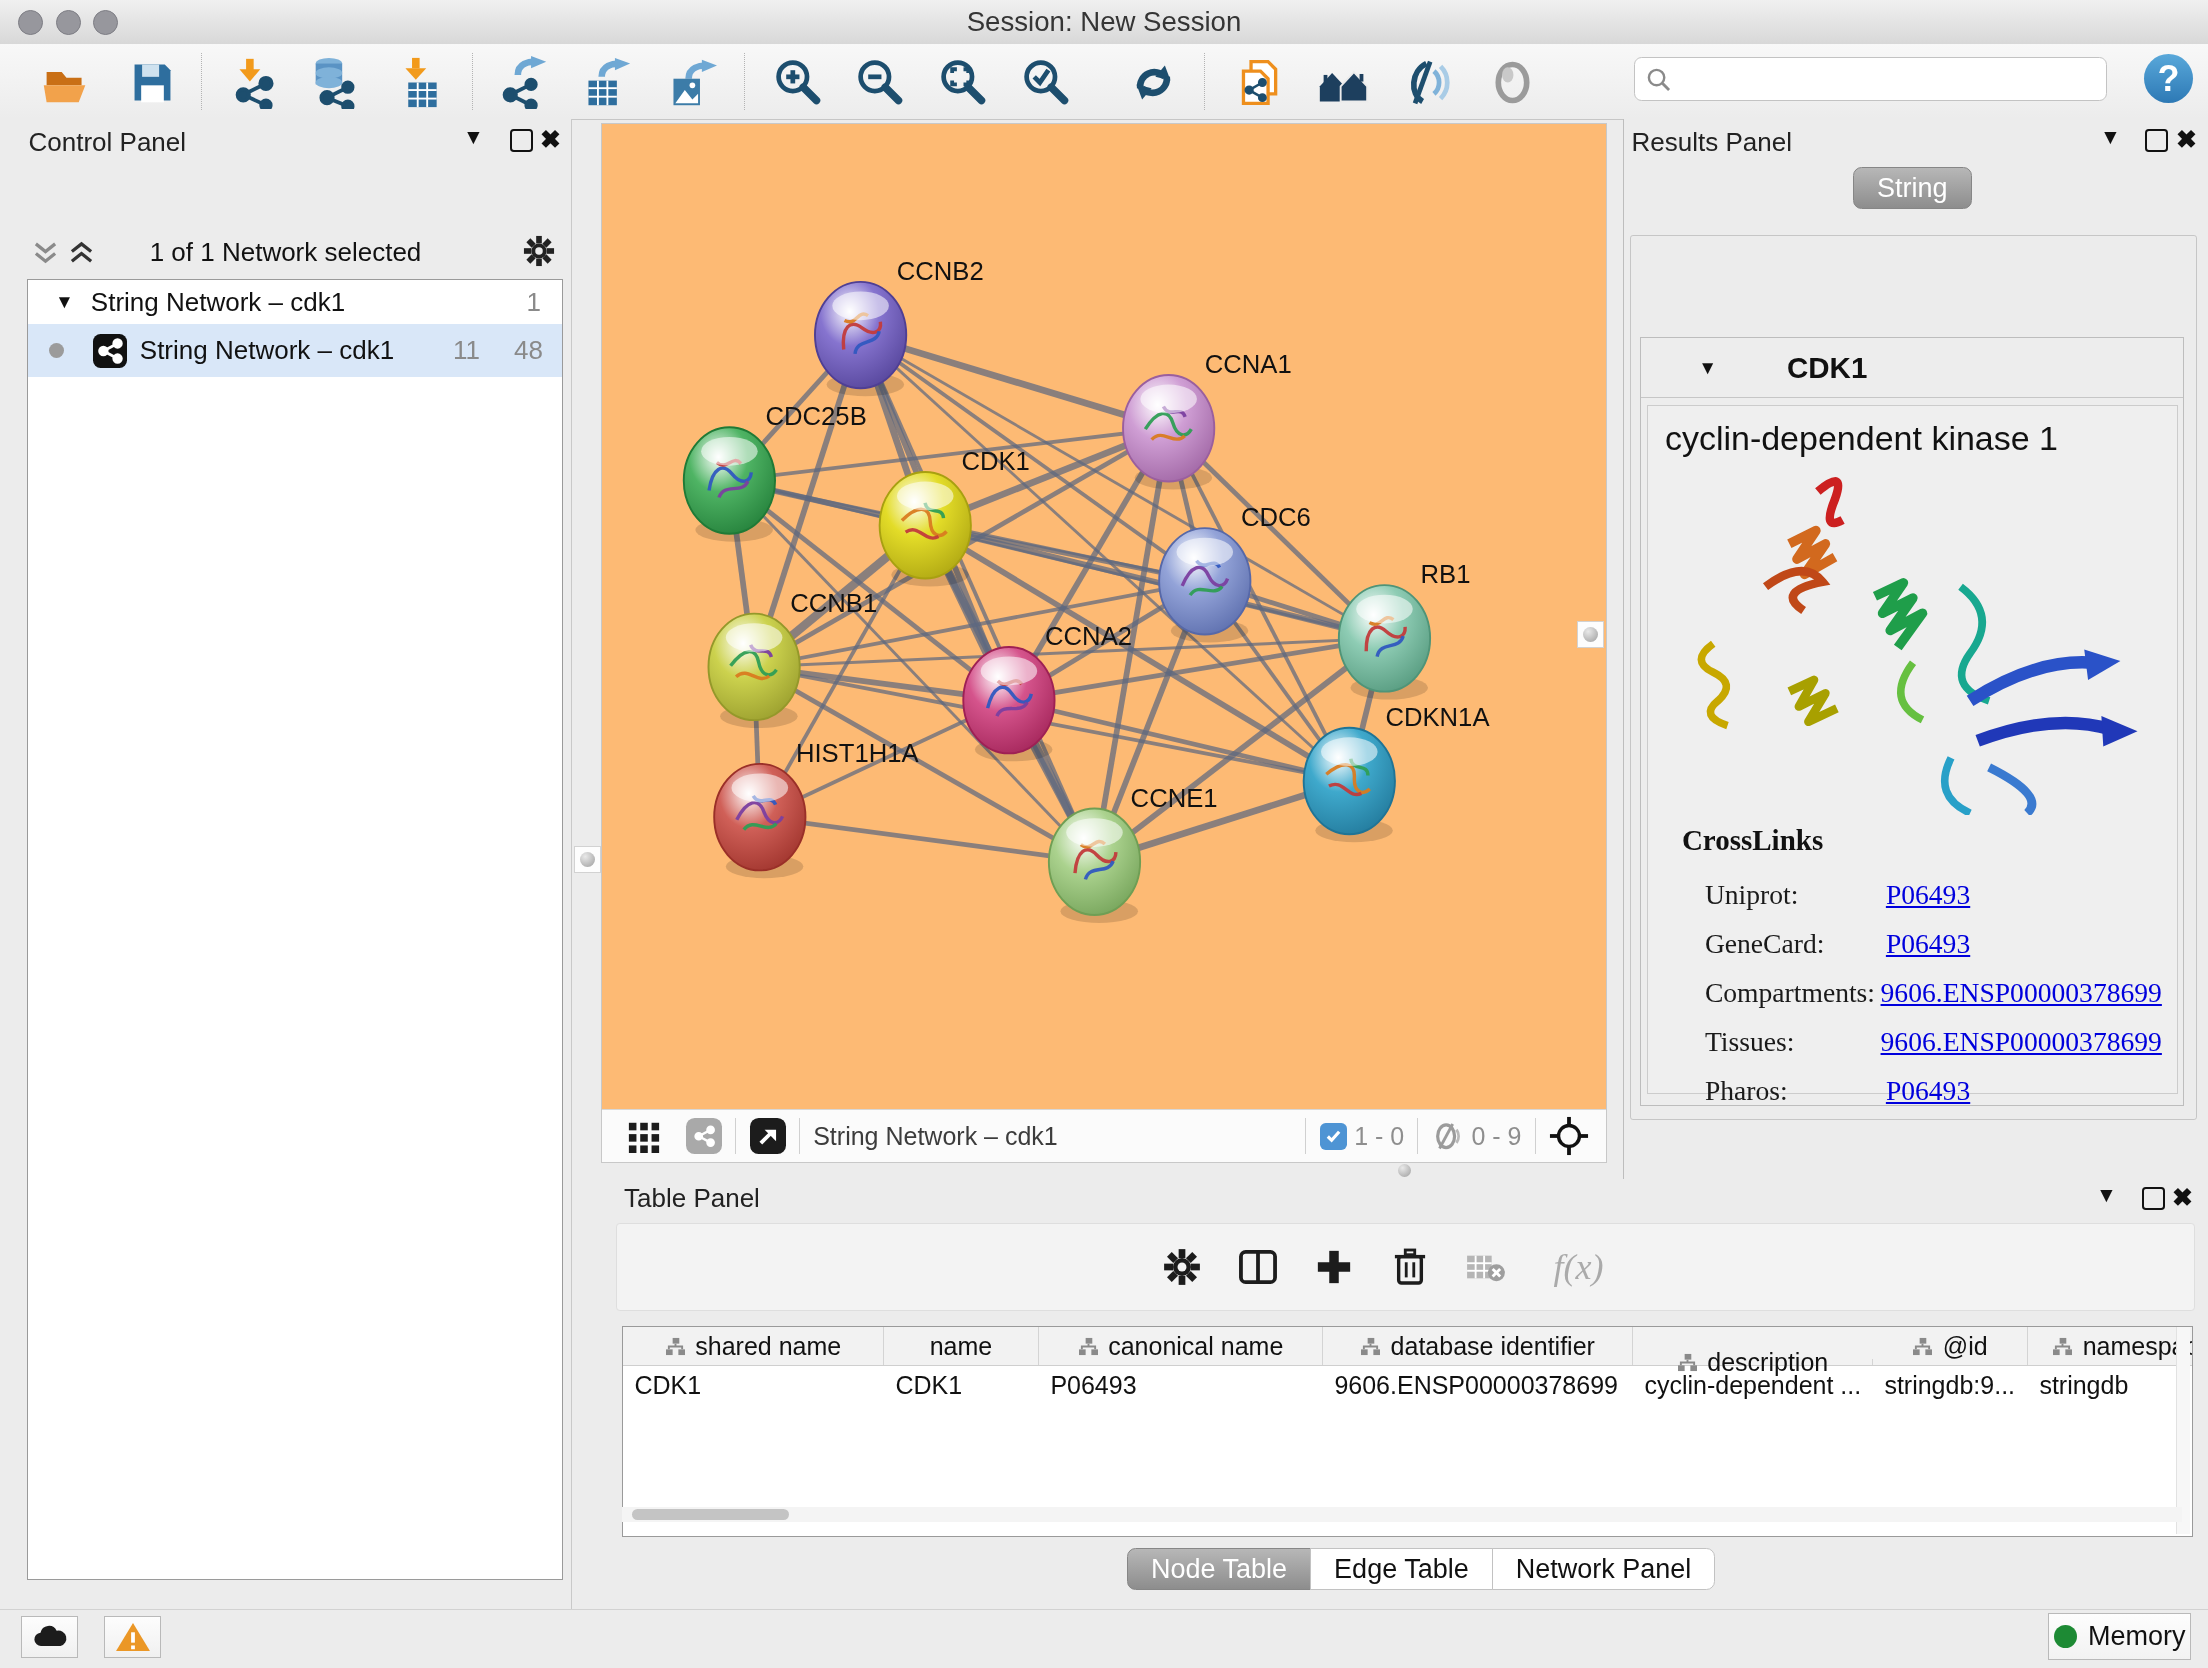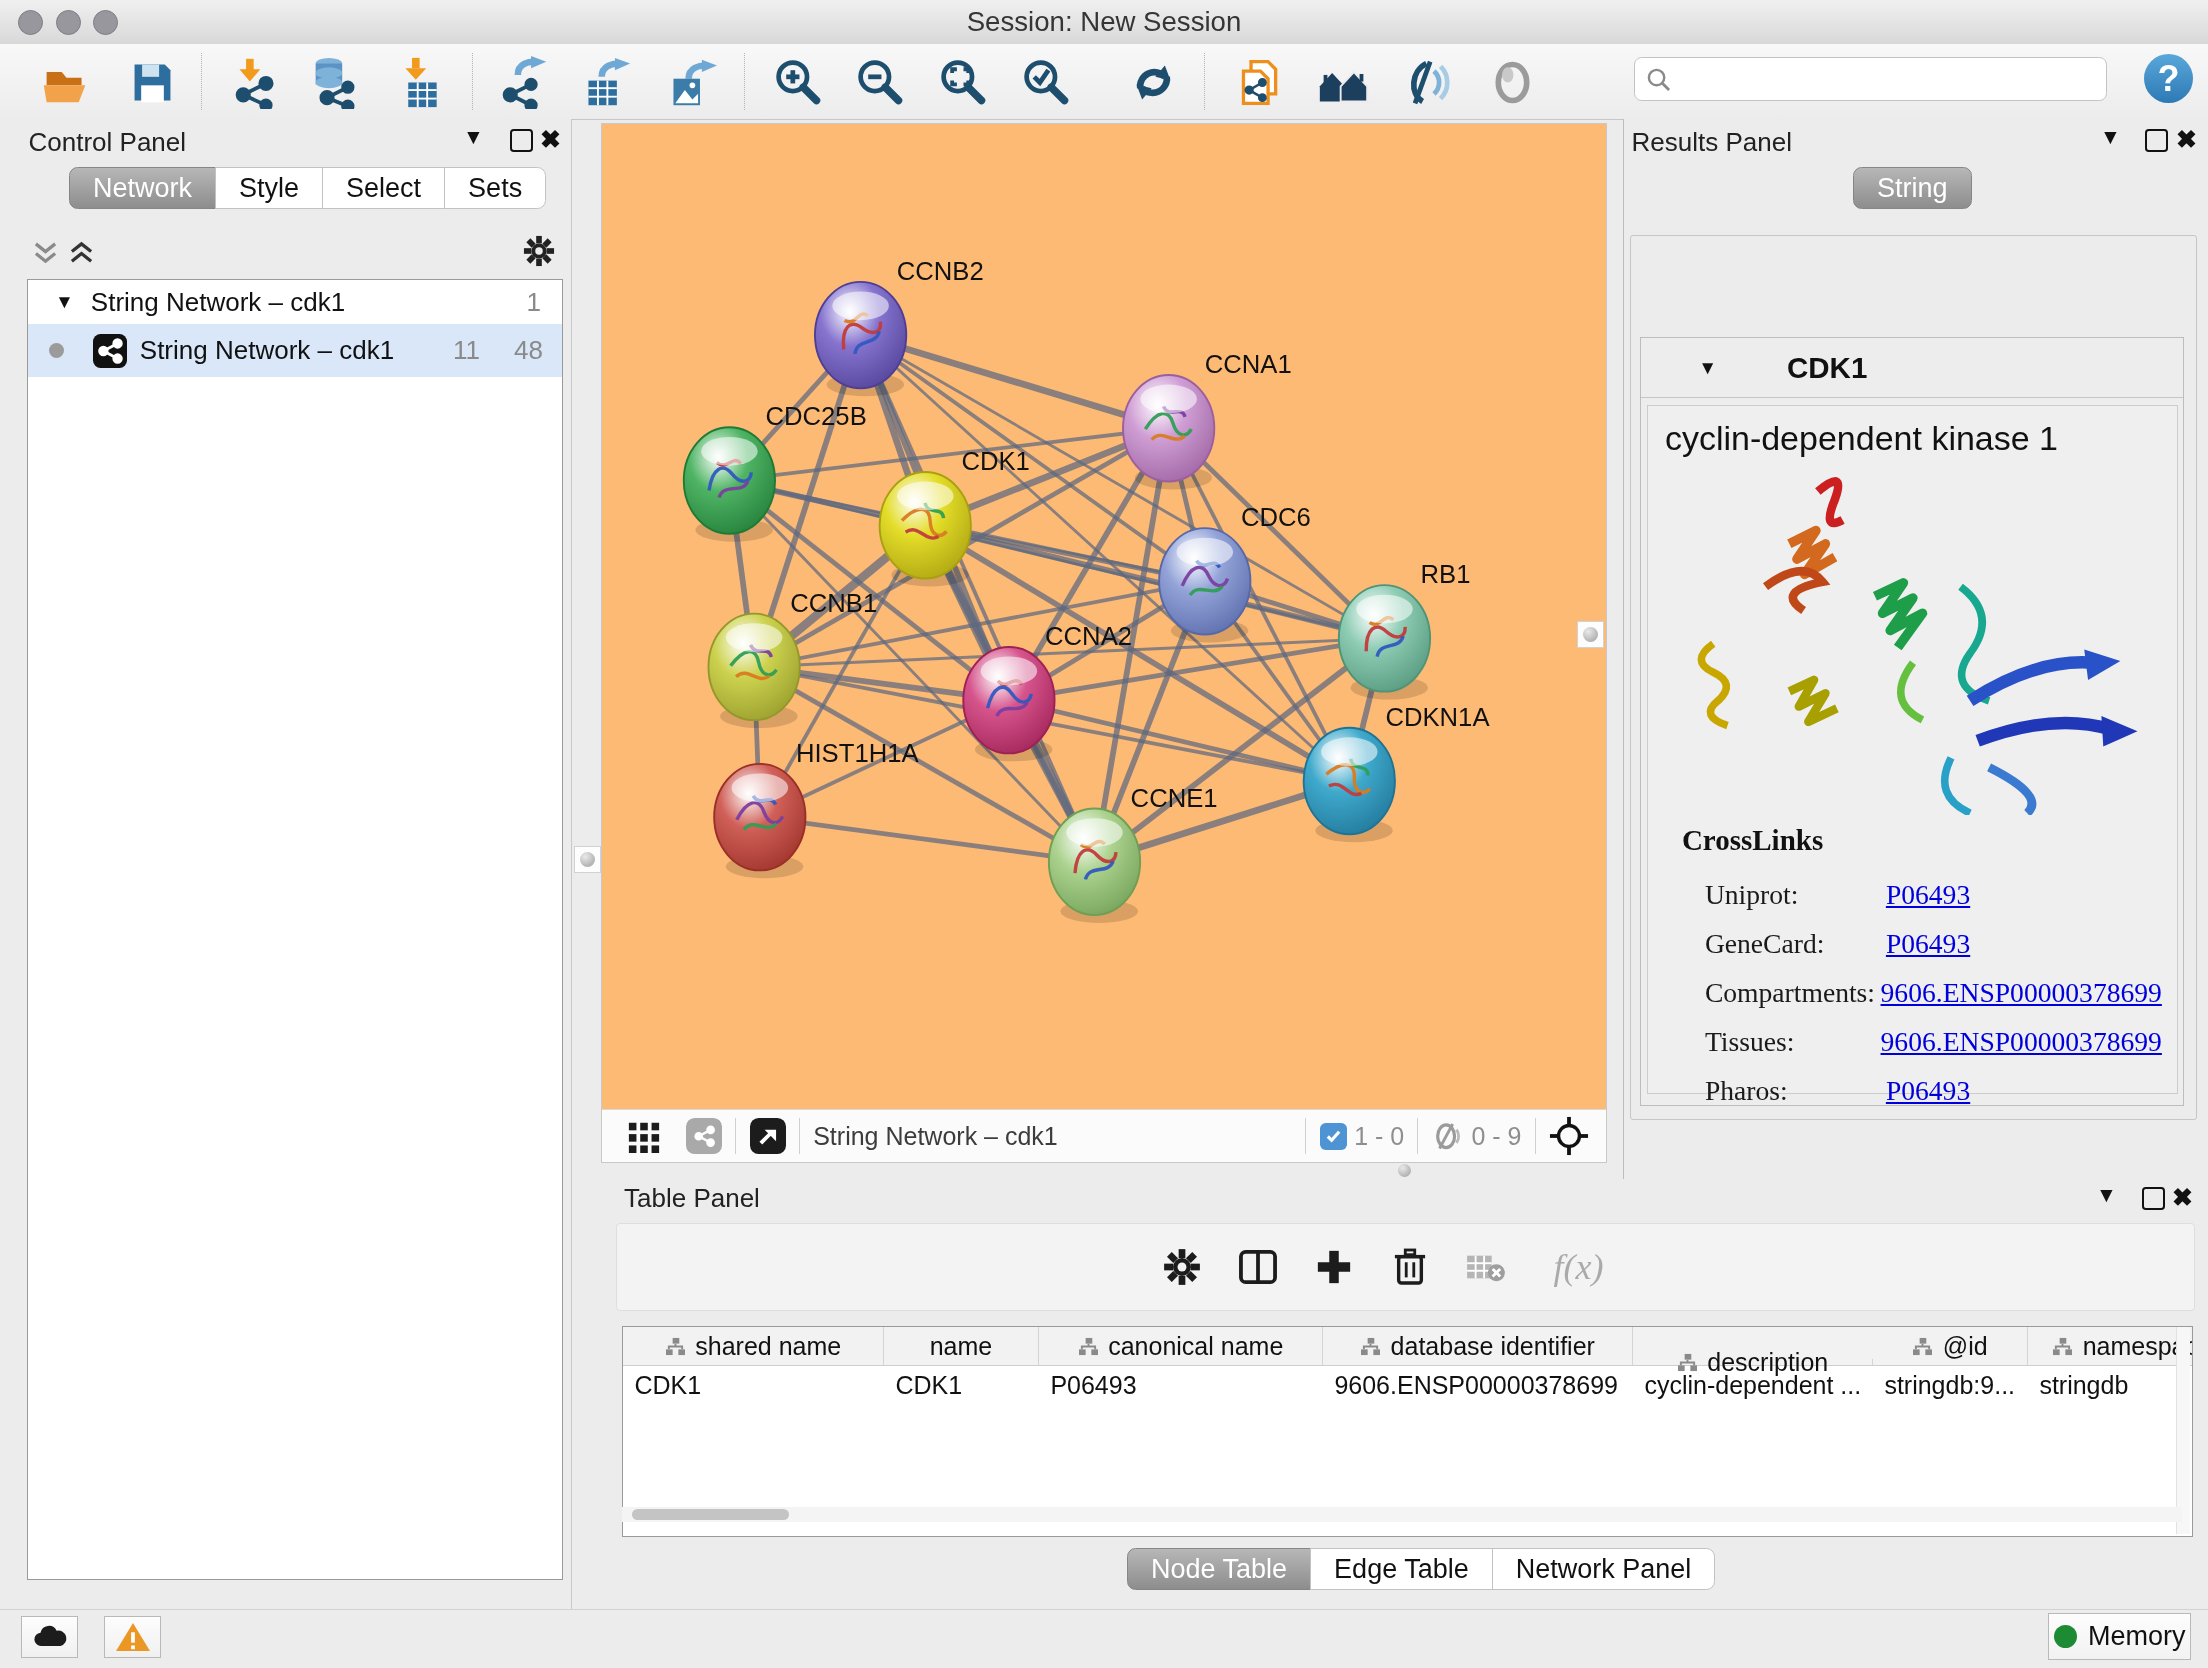--- a/index.html
+++ b/index.html
@@ -300,30 +300,30 @@
   <span class="helpbtn">?</span>
 </div>
 
 <div class="abs cp">
   <div class="cp-header">
     <span class="panel-title">Control Panel</span>
   </div>
   <span class="abs caret" style="left:463px;top:5.7px">▼</span>
   <span class="abs float-box" style="left:510px;top:9.5px"></span>
   <span class="abs win-ctrl" style="left:540px;top:5.7px;font-weight:bold">✖</span>
-  <div class="cp-tabs"><span class="tab sel">Network</span><span class="tab">Style</span><span class="tab">Select</span><span class="tab">Sets</span></div>
   <div class="cp-gearrow">
     <svg class="abs" style="left:32px;top:9.5px" width="27" height="25" viewBox="0 0 28 26">
       <polyline points="4,3 14,11 24,3" fill="none" stroke="#8a8a8a" stroke-width="3.4"></polyline>
       <polyline points="4,13 14,21 24,13" fill="none" stroke="#8a8a8a" stroke-width="3.4"></polyline>
     </svg>
     <svg class="abs" style="left:68px;top:9.5px" width="27" height="25" viewBox="0 0 28 26">
       <polyline points="4,11 14,3 24,11" fill="none" stroke="#333" stroke-width="3.4"></polyline>
       <polyline points="4,21 14,13 24,21" fill="none" stroke="#333" stroke-width="3.4"></polyline>
     </svg>
+    <div class="lbl">1 of 1 Network selected</div>
     <svg class="abs" style="left:523px;top:3.8px" width="32" height="32" viewBox="0 0 34 34">
       <circle cx="17" cy="17" r="8" fill="#222"></circle>
       <g fill="#222">
         <rect x="14" y="1" width="6" height="8"></rect>
           <rect x="14" y="25" width="6" height="8"></rect>
         <rect x="1" y="14" width="8" height="6"></rect>
           <rect x="25" y="14" width="8" height="6"></rect>
         <rect x="14" y="1" width="6" height="8" transform="rotate(45 17 17)"></rect>
         <rect x="14" y="25" width="6" height="8" transform="rotate(45 17 17)"></rect>
         <rect x="1" y="14" width="8" height="6" transform="rotate(45 17 17)"></rect>

